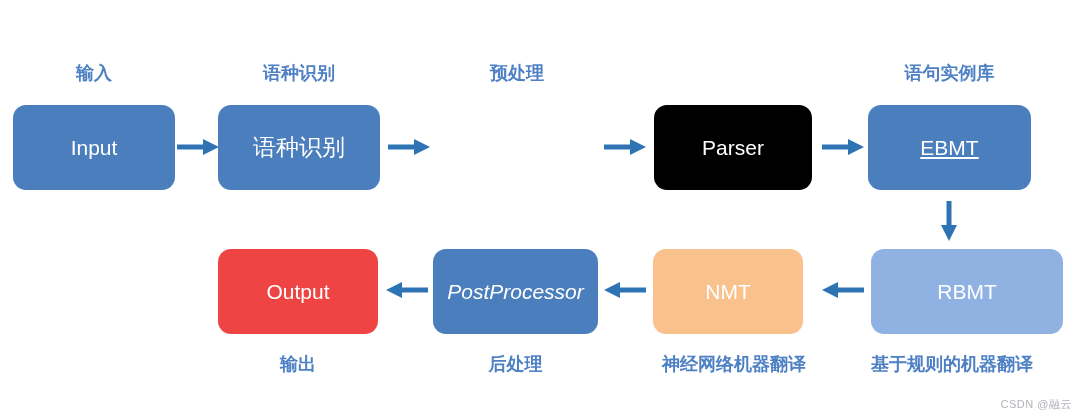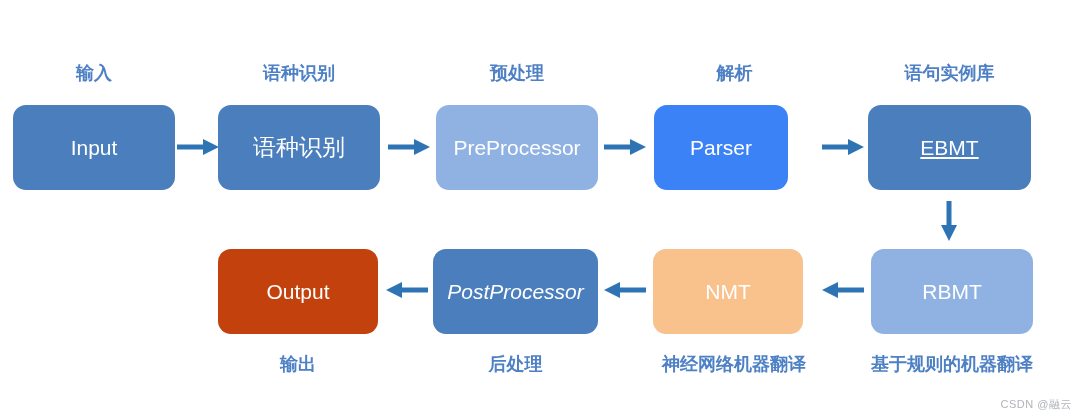--- a/index.html
+++ b/index.html
@@ -49,27 +49,25 @@
   }
 </style>
 </head>
 <body>
 
 <div class="stage">
 
   <div class="caption" style="left:13px;width:162px">输入</div>
   <div class="caption" style="left:218px;width:162px">语种识别</div>
   <div class="caption" style="left:436px;width:162px">预处理</div>
-  <div class="caption" style="left:654px;width:161px">解析</div>
   <div class="caption" style="left:868px;width:163px">语句实例库</div>
 
   <div class="box" style="left: 13px; width: 162px; background-color: rgb(74, 126, 188);">Input</div>
   <div class="box cjk" style="left: 218px; width: 162px; background-color: rgb(74, 126, 188);">语种识别</div>
-  <div class="box" style="left: 436px; width: 162px; background-color: rgb(143, 178, 227);">PreProcessor</div>
-  <div class="box" style="left: 654px; width: 134px; background-color: #3b82f6;">Parser</div>
+  <div class="box" style="left: 654px; width: 158px; background-color: #000000;">Parser</div>
   <div class="box" style="left: 868px; width: 163px; background-color: rgb(74, 126, 188); text-decoration: underline;">EBMT</div>
 
   <svg class="arrow" style="left:176px;top:137px" width="44" height="20" viewBox="0 0 44 20">
       <line x1="1" y1="10" x2="29" y2="10"></line>
       <polygon points="27,2 43,10 27,18"></polygon>
     </svg>
   <svg class="arrow" style="left:387px;top:137px" width="44" height="20" viewBox="0 0 44 20">
       <line x1="1" y1="10" x2="29" y2="10"></line>
       <polygon points="27,2 43,10 27,18"></polygon>
     </svg>
@@ -80,24 +78,24 @@
   <svg class="arrow" style="left:821px;top:137px" width="44" height="20" viewBox="0 0 44 20">
       <line x1="1" y1="10" x2="29" y2="10"></line>
       <polygon points="27,2 43,10 27,18"></polygon>
     </svg>
 
   <svg class="arrow" style="left:939px;top:200px" width="20" height="42" viewBox="0 0 20 42">
       <line x1="10" y1="1" x2="10" y2="27"></line>
       <polygon points="2,25 10,41 18,25"></polygon>
     </svg>
 
-  <div class="box row2" style="left: 218px; width: 160px; background-color: #c2410c;">Output</div>
+  <div class="box row2" style="left: 218px; width: 160px; background-color: #ef4444;">Output</div>
   <div class="box row2" style="left: 433px; width: 165px; background-color: rgb(74, 126, 188); font-style: italic;">PostProcessor</div>
   <div class="box row2" style="left: 653px; width: 150px; background-color: rgb(249, 193, 140);">NMT</div>
-  <div class="box row2" style="left: 871px; width: 162px; background-color: rgb(143, 178, 227); text-align: center;">RBMT</div>
+  <div class="box row2" style="left: 871px; width: 192px; background-color: rgb(143, 178, 227); text-align: center;">RBMT</div>
 
   <svg class="arrow" style="left:385px;top:280px" width="44" height="20" viewBox="0 0 44 20">
       <line x1="15" y1="10" x2="43" y2="10"></line>
       <polygon points="17,2 1,10 17,18"></polygon>
     </svg>
   <svg class="arrow" style="left:603px;top:280px" width="44" height="20" viewBox="0 0 44 20">
       <line x1="15" y1="10" x2="43" y2="10"></line>
       <polygon points="17,2 1,10 17,18"></polygon>
     </svg>
   <svg class="arrow" style="left:821px;top:280px" width="44" height="20" viewBox="0 0 44 20">

